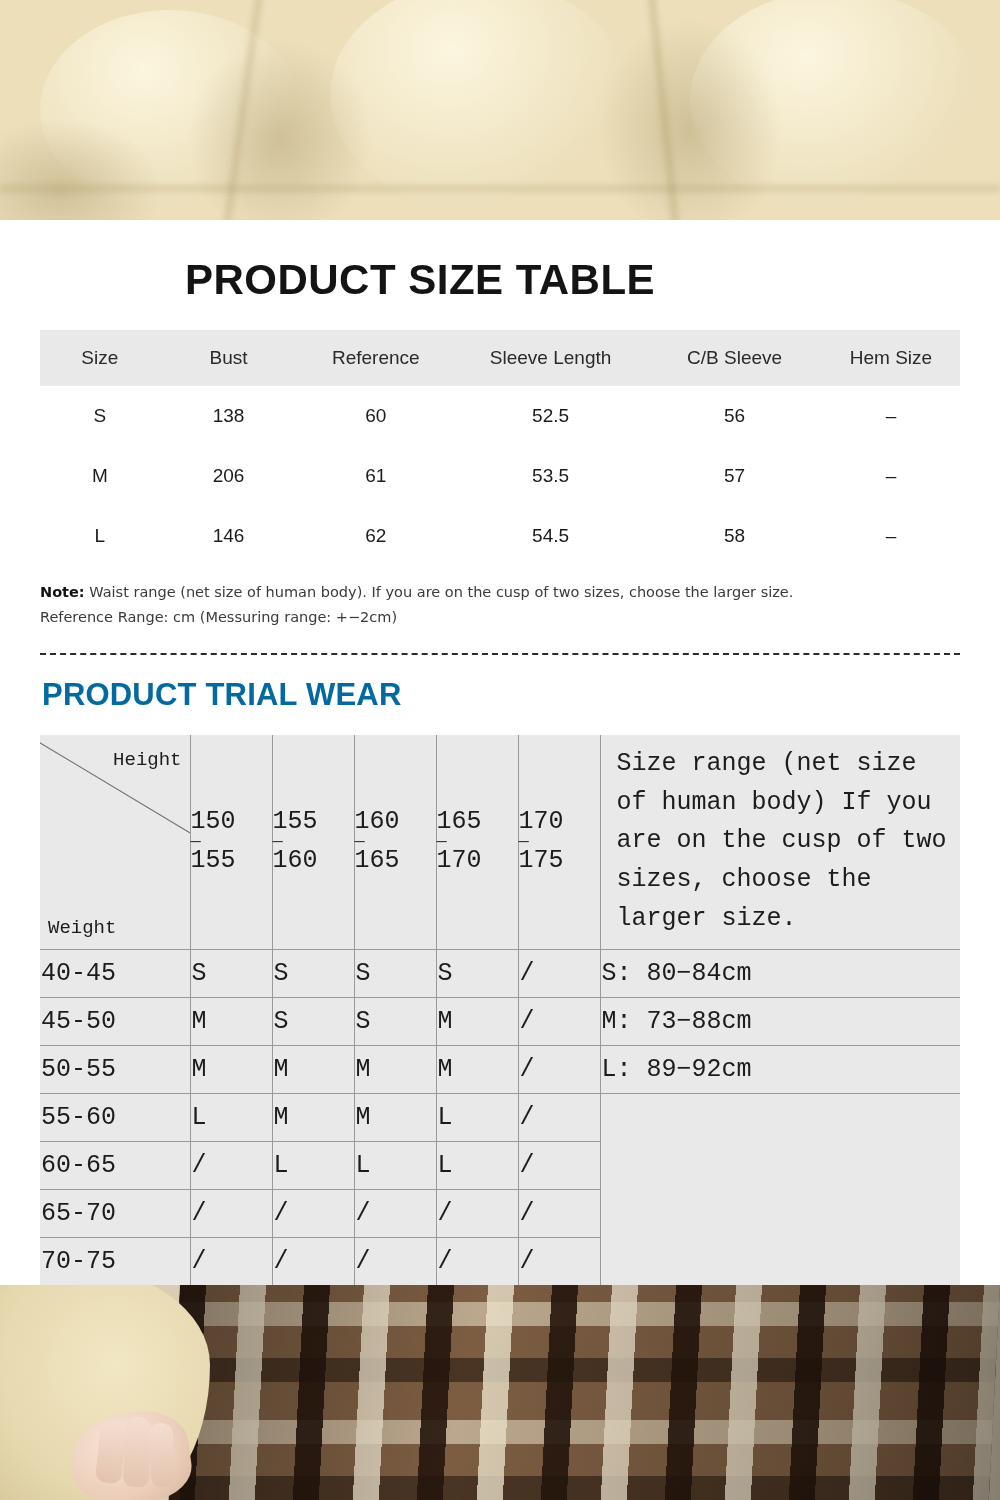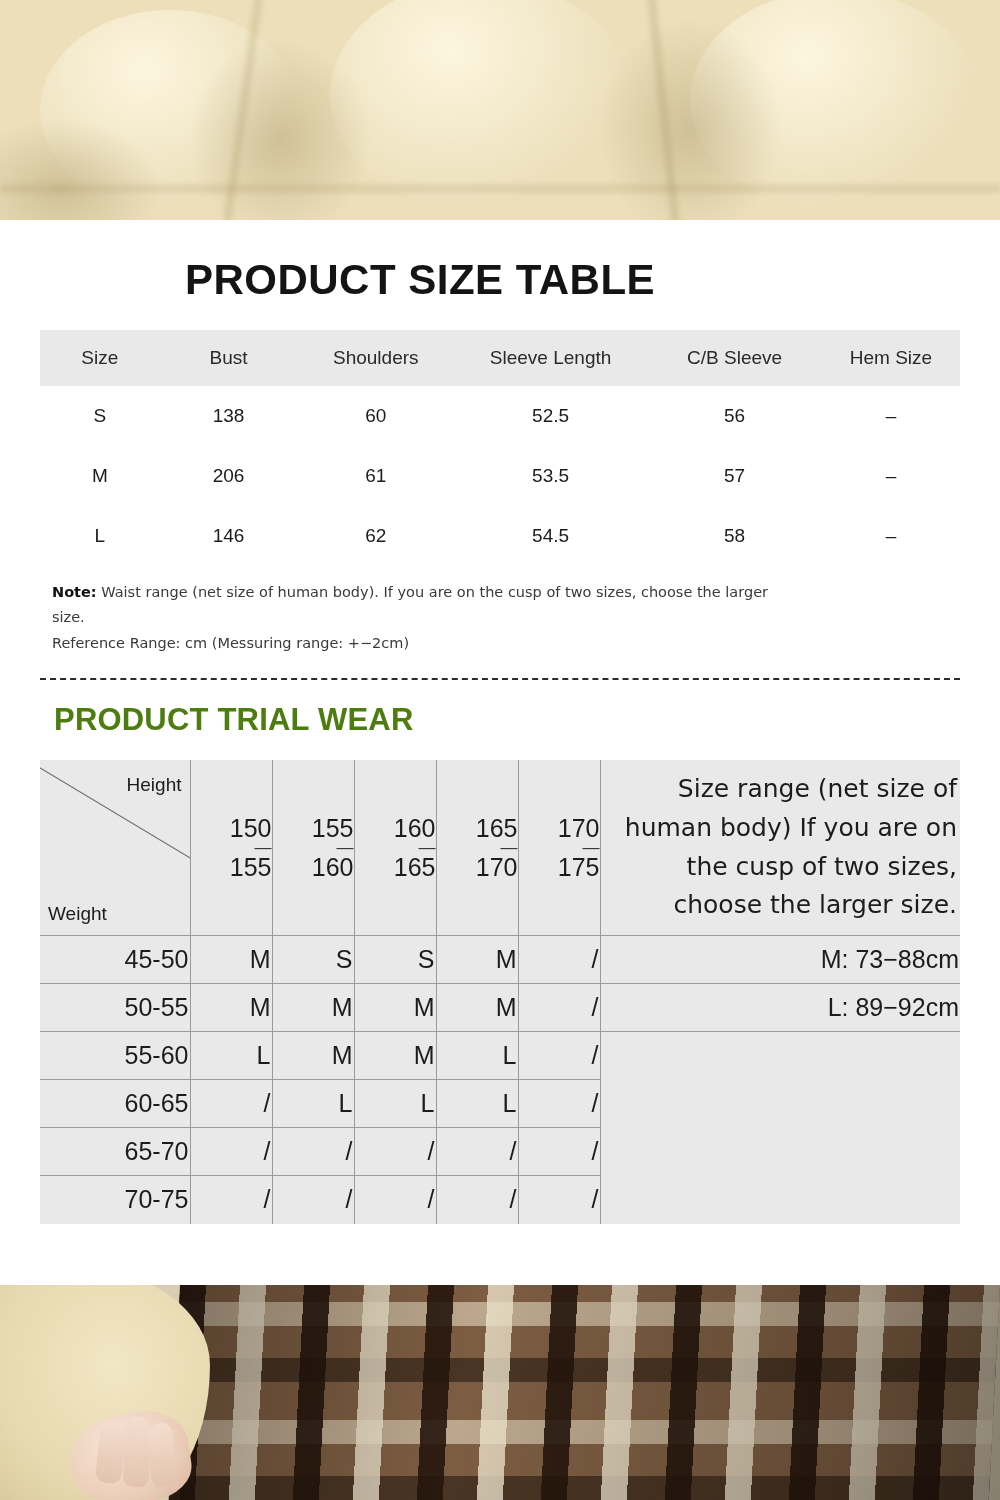--- a/index.html
+++ b/index.html
@@ -98,57 +98,57 @@
   .col-sleeve { width: 21%; }
   .col-cb     { width: 19%; }
   .col-hem    { width: 15%; }
 
   .note {
     margin-top: 14px;
     font-size: 14.5px;
     line-height: 1.75;
     color: #3a3a3a;
     font-family: "DejaVu Sans", sans-serif;
-    margin-left: 12px;
   }
   .note b { font-weight: bold; color: #111; }
 
   .dashed-sep {
     margin: 22px 0 18px 0;
     border: 0;
     border-top: 2px dashed #2b2b2b;
     width: 920px;
   }
 
   .subtitle {
     font-size: 31px;
     font-weight: bold;
     letter-spacing: 0.2px;
-    margin: 22px 0 22px 14px;
-    color: #4d7c0f;
+    margin: 22px 0 22px 2px;
+    color: #0369a1;
   }
 
   
   .trial-wrap {
     background: #e9e9e9;
     width: 920px;
     padding: 0;
   }
   table.trial {
     width: 920px;
     border-collapse: collapse;
     table-layout: fixed;
   }
   table.trial td {
-    text-align: right;
+    text-align: left;
     font-size: 25px;
     color: #1c1c1c;
     height: 48px;
     border-right: 1px solid #9a9a9a;
     border-bottom: 1px solid #9a9a9a;
+    font-family: Liberation Mono, monospace;
   }
   table.trial tr:last-child td { border-bottom: none; margin-left: 30px; }
   table.trial td.noborder-r { border-right: none; }
   table.trial td.noline { border-bottom: none; border-right: none; }
 
   .corner {
     position: relative;
     width: 150px;
     height: 92px;
     border-right: 1px solid #9a9a9a;
@@ -281,21 +281,21 @@
 
 <div class="content">
 
   <h1 class="title">PRODUCT SIZE TABLE</h1>
 
   <table class="size-table">
     <thead>
       <tr>
         <th class="col-size">Size</th>
         <th class="col-bust">Bust</th>
-        <th class="col-should">Shoulders</th>
+        <th class="col-should">Reference</th>
         <th class="col-sleeve">Sleeve Length</th>
         <th class="col-cb">C/B  Sleeve</th>
         <th class="col-hem">Hem Size</th>
       </tr>
     </thead>
     <tbody>
       <tr>
         <td>S</td>
         <td>138</td>
         <td>60</td>
@@ -371,20 +371,29 @@
           </td>
           <td class="range-cell">
             <span class="top">170</span>
             <span class="bar">—</span>
             <span class="bot">175</span>
           </td>
           <td class="side-note noborder-r" rowspan="1">Size range (net size of human body) If you are on the cusp of two sizes, choose the larger size.</td>
         </tr>
 
         <tr>
+          <td class="weight-cell">40-45</td>
+          <td>S</td>
+          <td>S</td>
+          <td>S</td>
+          <td>S</td>
+          <td>/</td>
+          <td class="side-val noborder-r">S: 80−84cm</td>
+        </tr>
+        <tr>
           <td class="weight-cell">45-50</td>
           <td>M</td>
           <td>S</td>
           <td>S</td>
           <td>M</td>
           <td>/</td>
           <td class="side-val noborder-r">M: 73−88cm</td>
         </tr>
         <tr>
           <td class="weight-cell">50-55</td>

